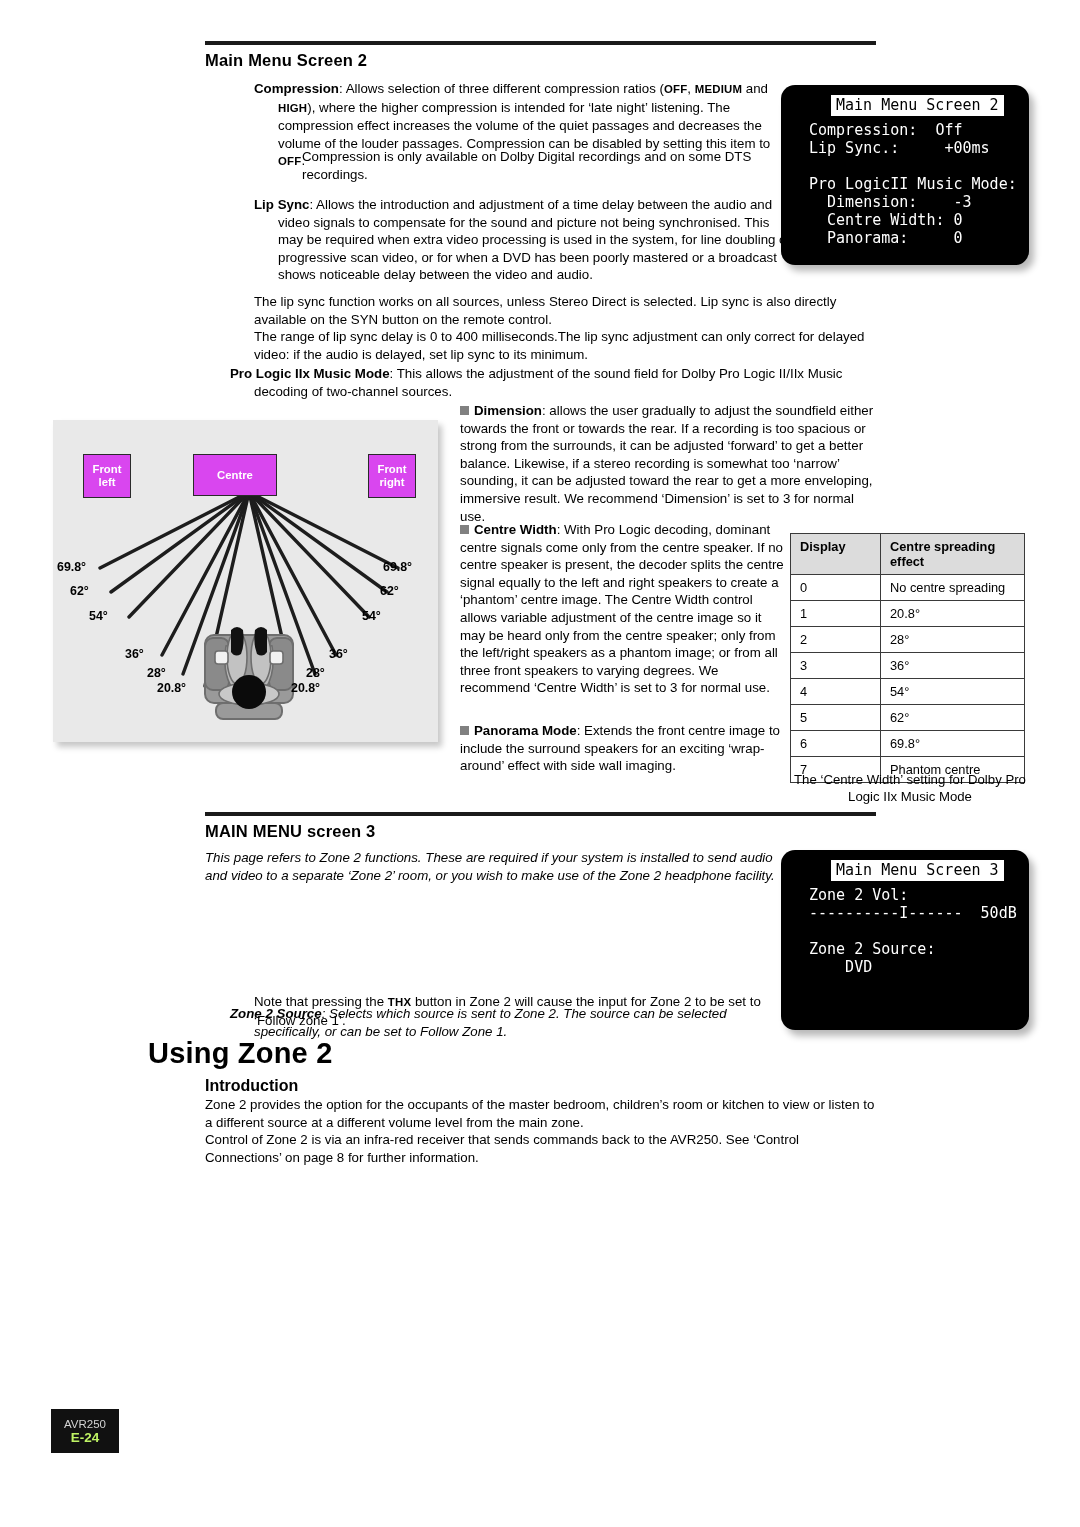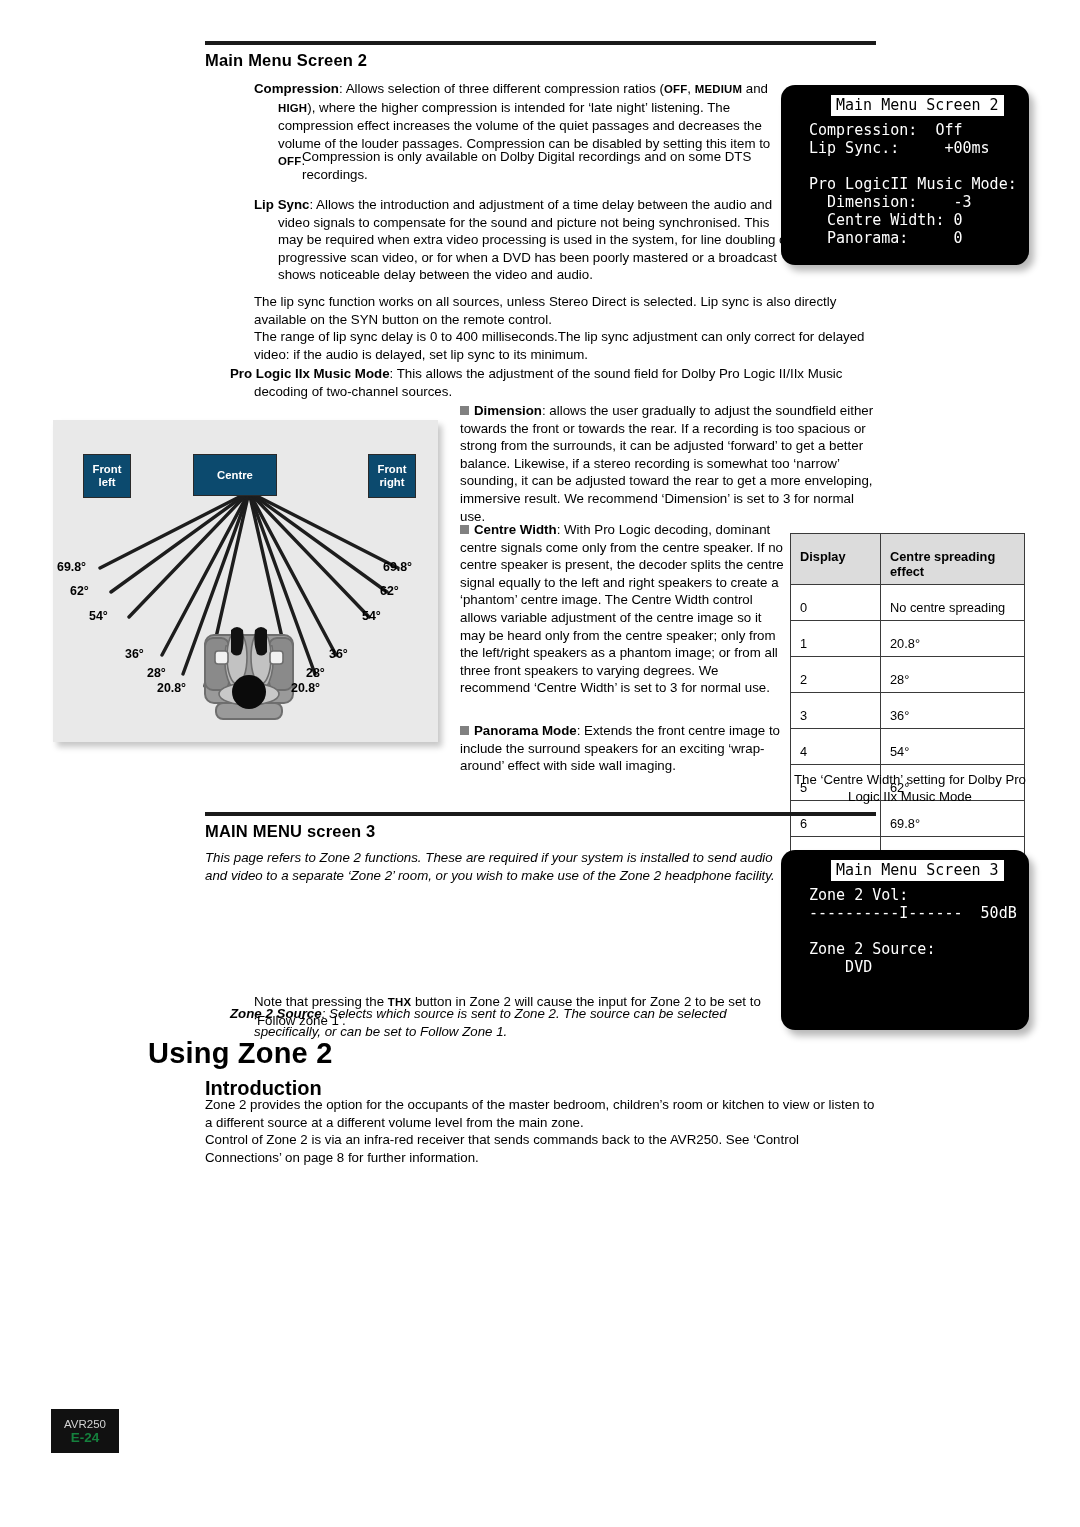--- a/index.html
+++ b/index.html
@@ -34,21 +34,21 @@
     letter-spacing: .2px;
   }
   .big-title {
     position: absolute;
     font-size: 29px;
     font-weight: bold;
     letter-spacing: .2px;
   }
   .sub-title {
     position: absolute;
-    font-size: 20px;
+    font-size: 16px;
     font-weight: bold;
   }
   .para {
     position: absolute;
     font-size: 13.3px;
     line-height: 17.6px;
     text-align: left;
   }
   .para b { font-weight: bold; }
   .sc {
@@ -83,21 +83,21 @@
     letter-spacing: 0px;
   }
   
   .tbl {
     position: absolute;
     border-collapse: collapse;
     font-size: 12.8px;
   }
   .tbl th, .tbl td {
     border: 1.3px solid #3a3a3a;
-    padding: 15px 8px 5px 9px;
+    padding: 5px 8px 5px 9px;
     text-align: left;
     vertical-align: top;
   }
   .tbl th {
     background: #dcdcdc;
     font-weight: bold;
     line-height: 15px;
   }
   .tbl td { background: #ffffff; height: 13px; }
   .tbl-caption {
@@ -108,21 +108,21 @@
     width: 240px;
   }
   
   .diagram {
     position: absolute;
     background: #e9e9e9;
     box-shadow: 4px 5px 6px rgba(0,0,0,0.22);
   }
   .spk {
     position: absolute;
-    background: #0c4a6e;
+    background: #d946ef;
     border: 1.6px solid #2a2a2a;
     color: #ffffff;
     font-size: 11.3px;
     font-weight: bold;
     line-height: 13px;
     display: flex;
     align-items: center;
     justify-content: center;
     text-align: center;
   }
@@ -138,21 +138,21 @@
     background: #111111;
     width: 68px;
     height: 44px;
     display: flex;
     flex-direction: column;
     align-items: center;
     justify-content: center;
     line-height: 14px;
   }
   .badge .m { color: #d2d2d2; font-size: 11.5px; }
-  .badge .p { color: #15803d; font-size: 13.5px; font-weight: bold; }
+  .badge .p { color: #bef264; font-size: 13.5px; font-weight: bold; }
   .bullet-sq {
     display: inline-block;
     width: 9px; height: 9px;
     background: #808080;
     margin-right: 5px;
     vertical-align: 0px;
   }
 </style>
 </head>
 <body>

